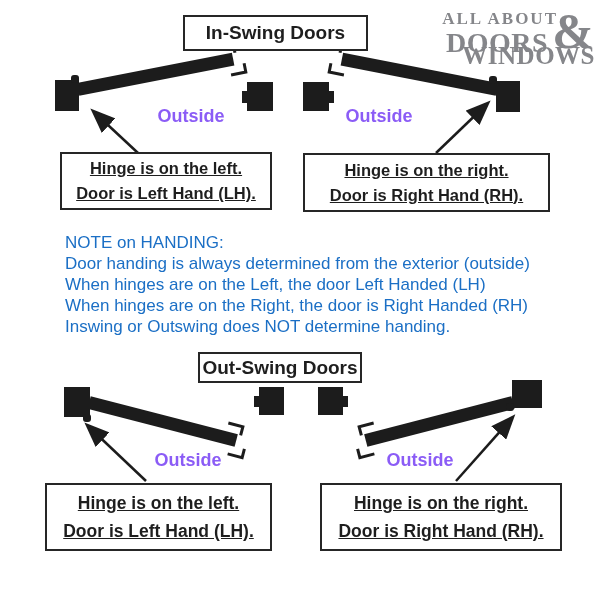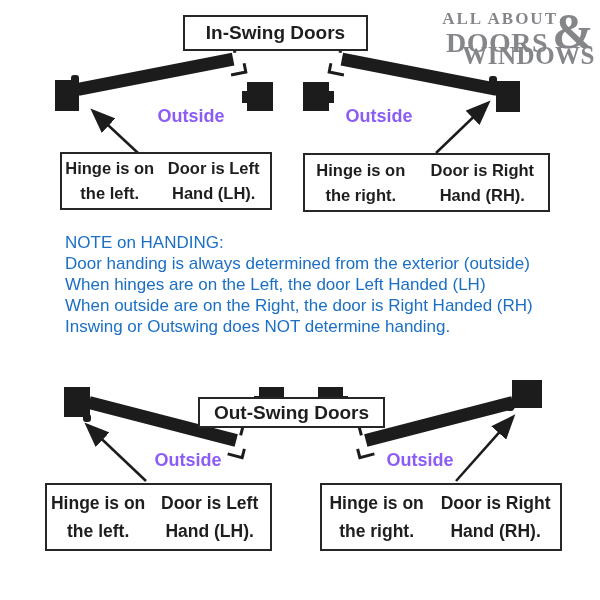--- a/index.html
+++ b/index.html
@@ -15,21 +15,21 @@
     position:absolute; z-index:2; border:2px solid #262626; background:#fff;
     text-align:center; font-size:19px; font-weight:600; color:#1e1e1e;
     display:flex; align-items:center; justify-content:center;
   }
   .outside {
     font-size:18px; font-weight:600; color:#8b5cf6; text-align:center; width:90px;
   }
   .callout-box {
     position:absolute; z-index:2; border:2px solid #262626; background:#fff;
     text-align:center; color:#1e1e1e; font-weight:600;
-    display:flex; align-items:center; justify-content:center;
+    display:flex; flex-direction:column; align-items:center; justify-content:center;text-decoration:underline;
   }
   .callout-box.small { font-size:16.5px; line-height:25px; }
   .callout-box.large { font-size:17.5px; line-height:28px; }
 
   .note-block {
     position:absolute; left:65px; top:232px; width:510px; z-index:2;
     color:#1b6fc5; font-size:17px; line-height:21px; font-weight:400;
   }
 
   .logo { position:absolute; left:440px; top:2px; width:160px; height:80px; z-index:2;
@@ -146,25 +146,25 @@
   </div>
   <div class="callout-box small" style="left:303px; top:153px; width:247px; height:59px;">
     <div>Hinge is on the right.</div>
     <div>Door is Right Hand (RH).</div>
   </div>
 
   <div class="note-block">
     <div>NOTE on HANDING:</div>
     <div>Door handing is always determined from the exterior (outside)</div>
     <div>When hinges are on the Left, the door Left Handed (LH)</div>
-    <div>When outside are on the Right, the door is Right Handed (RH)</div>
+    <div>When hinges are on the Right, the door is Right Handed (RH)</div>
     <div>Inswing or Outswing does NOT determine handing.</div>
   </div>
 
-  <div class="title-box" style="left:198px; top:352px; width:187px; height:31px;margin-top:45px;">
+  <div class="title-box" style="left:198px; top:352px; width:164px; height:31px;">
     <span>Out-Swing Doors</span>
   </div>
 
   <div class="txt outside" style="left:143px; top:450px;">Outside</div>
   <div class="txt outside" style="left:375px; top:450px;">Outside</div>
 
   <div class="callout-box large" style="left:45px; top:483px; width:227px; height:68px;">
     <div>Hinge is on the left.</div>
     <div>Door is Left Hand (LH).</div>
   </div>

